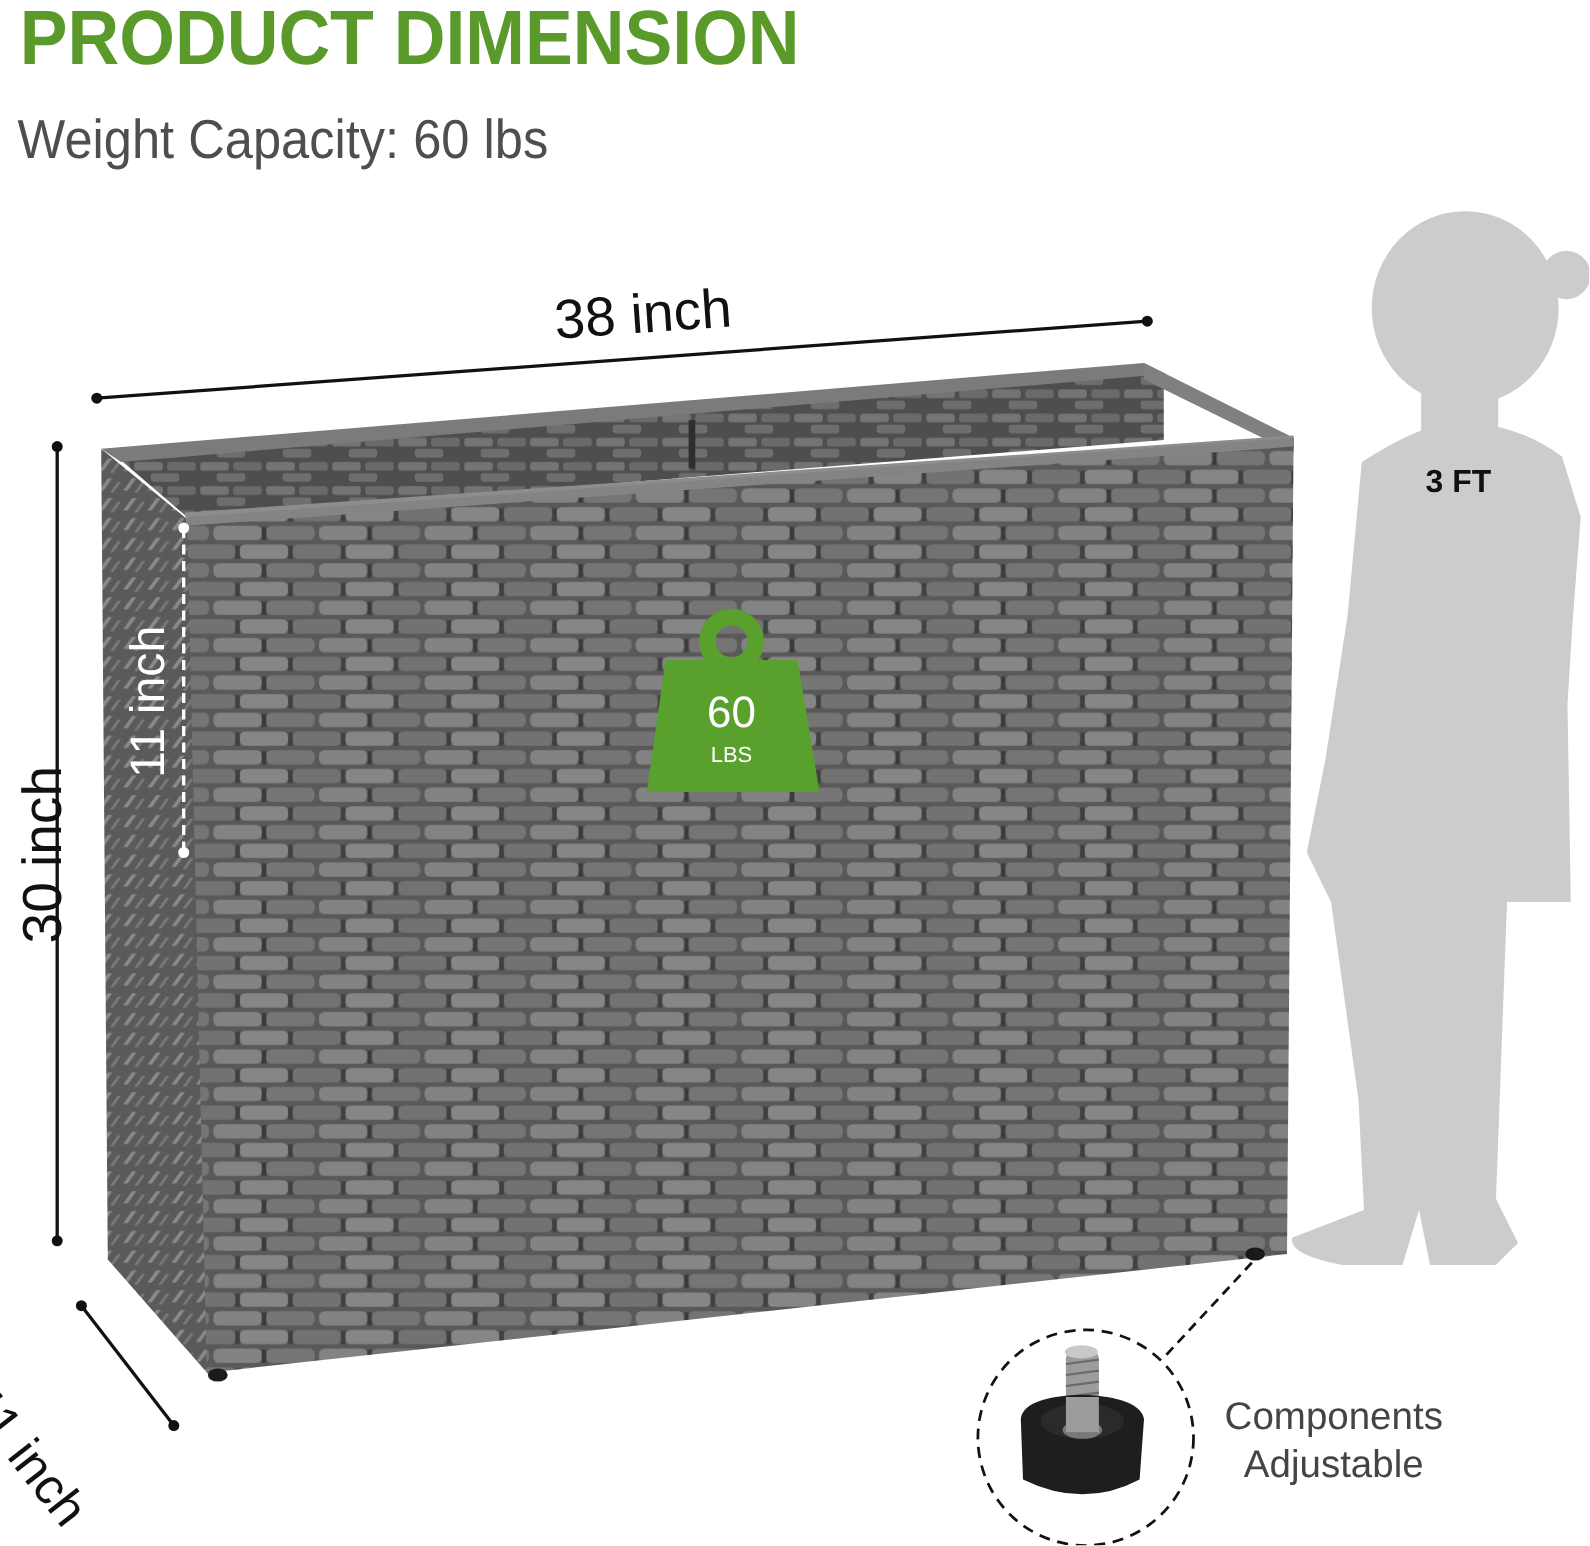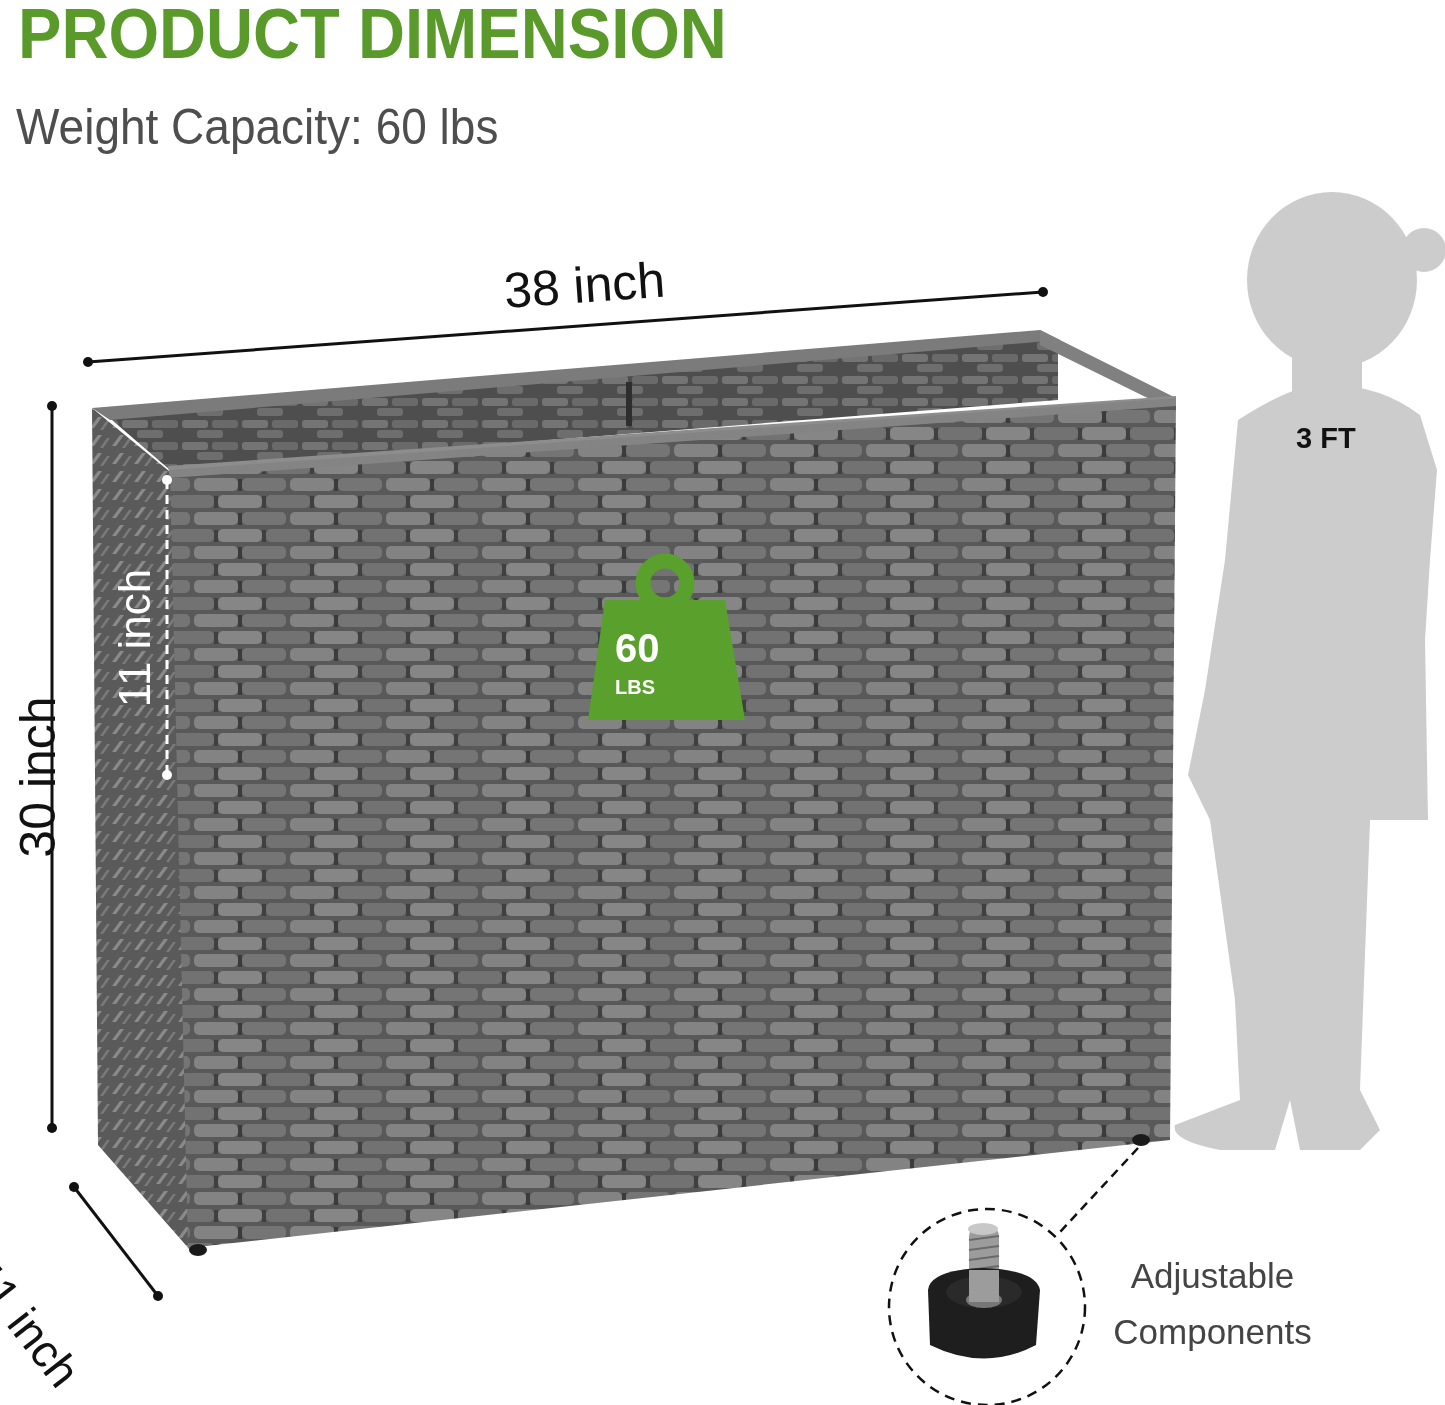--- a/index.html
+++ b/index.html
@@ -5,21 +5,21 @@
   html, body { margin: 0; padding: 0; background: #ffffff; }
   body { width: 1445px; height: 1405px; position: relative; overflow: hidden;
          font-family: "Liberation Sans", sans-serif; }
   .abs { position: absolute; }
   .title { left: 18px; top: -6px; font-size: 70px; font-weight: 700; color: #5a9a2b;
            letter-spacing: 0px; white-space: nowrap; transform: scaleX(0.93); transform-origin: left top; }
   .subtitle { left: 16px; top: 98px; font-size: 50px; color: #4e4e4e; white-space: nowrap;
               transform: scaleX(0.92); transform-origin: left top; }
   .dim-label { color: #111; font-size: 50px; white-space: nowrap; }
   .scene { left: 0; top: 0; width: 1445px; height: 1405px; }
-  .weight-badge-text { color: #fff; font-weight: 700; }
+  .weight-badge-text { color: #fff; font-weight: 400; text-align: center; }
   .kid-label { font-weight: 700; font-size: 29px; color: #111; white-space: nowrap; }
   .adj-label { font-size: 35px; color: #444; line-height: 44px; text-align: center; white-space: nowrap; }
 </style>
 </head>
 <body>
 
 <div class="abs title">PRODUCT DIMENSION</div>
 <div class="abs subtitle">Weight Capacity: 60 lbs</div>
 
 <svg class="abs scene" width="1445" height="1405" viewBox="0 0 1445 1405" xmlns="http://www.w3.org/2000/svg">
@@ -124,15 +124,15 @@
 <div class="abs dim-label" style="left:2px; top:1250px; font-size:46px; transform: rotate(52deg); transform-origin:left top;">11 inch</div>
 
 <div class="abs dim-label" style="left:35px; top:613px; color:#ffffff; font-size:44px; transform: rotate(-90deg); transform-origin:center center; width:200px; text-align:center;">11 inch</div>
 
 <div class="abs weight-badge-text" style="left:615px; top:626px; width:100px; font-size:40px;">60</div>
 <div class="abs weight-badge-text" style="left:615px; top:676px; width:100px; font-size:20px;">LBS</div>
 
 <div class="abs kid-label" style="left:1296px; top:422px;">3 FT</div>
 
 <div class="abs adj-label" style="left:1100px; top:1254px; width:225px;">
+  <div style="margin-top:12px;">Components</div>
   <div>Adjustable</div>
-  <div style="margin-top:12px;">Components</div>
 </div>
 
 </body></html>

